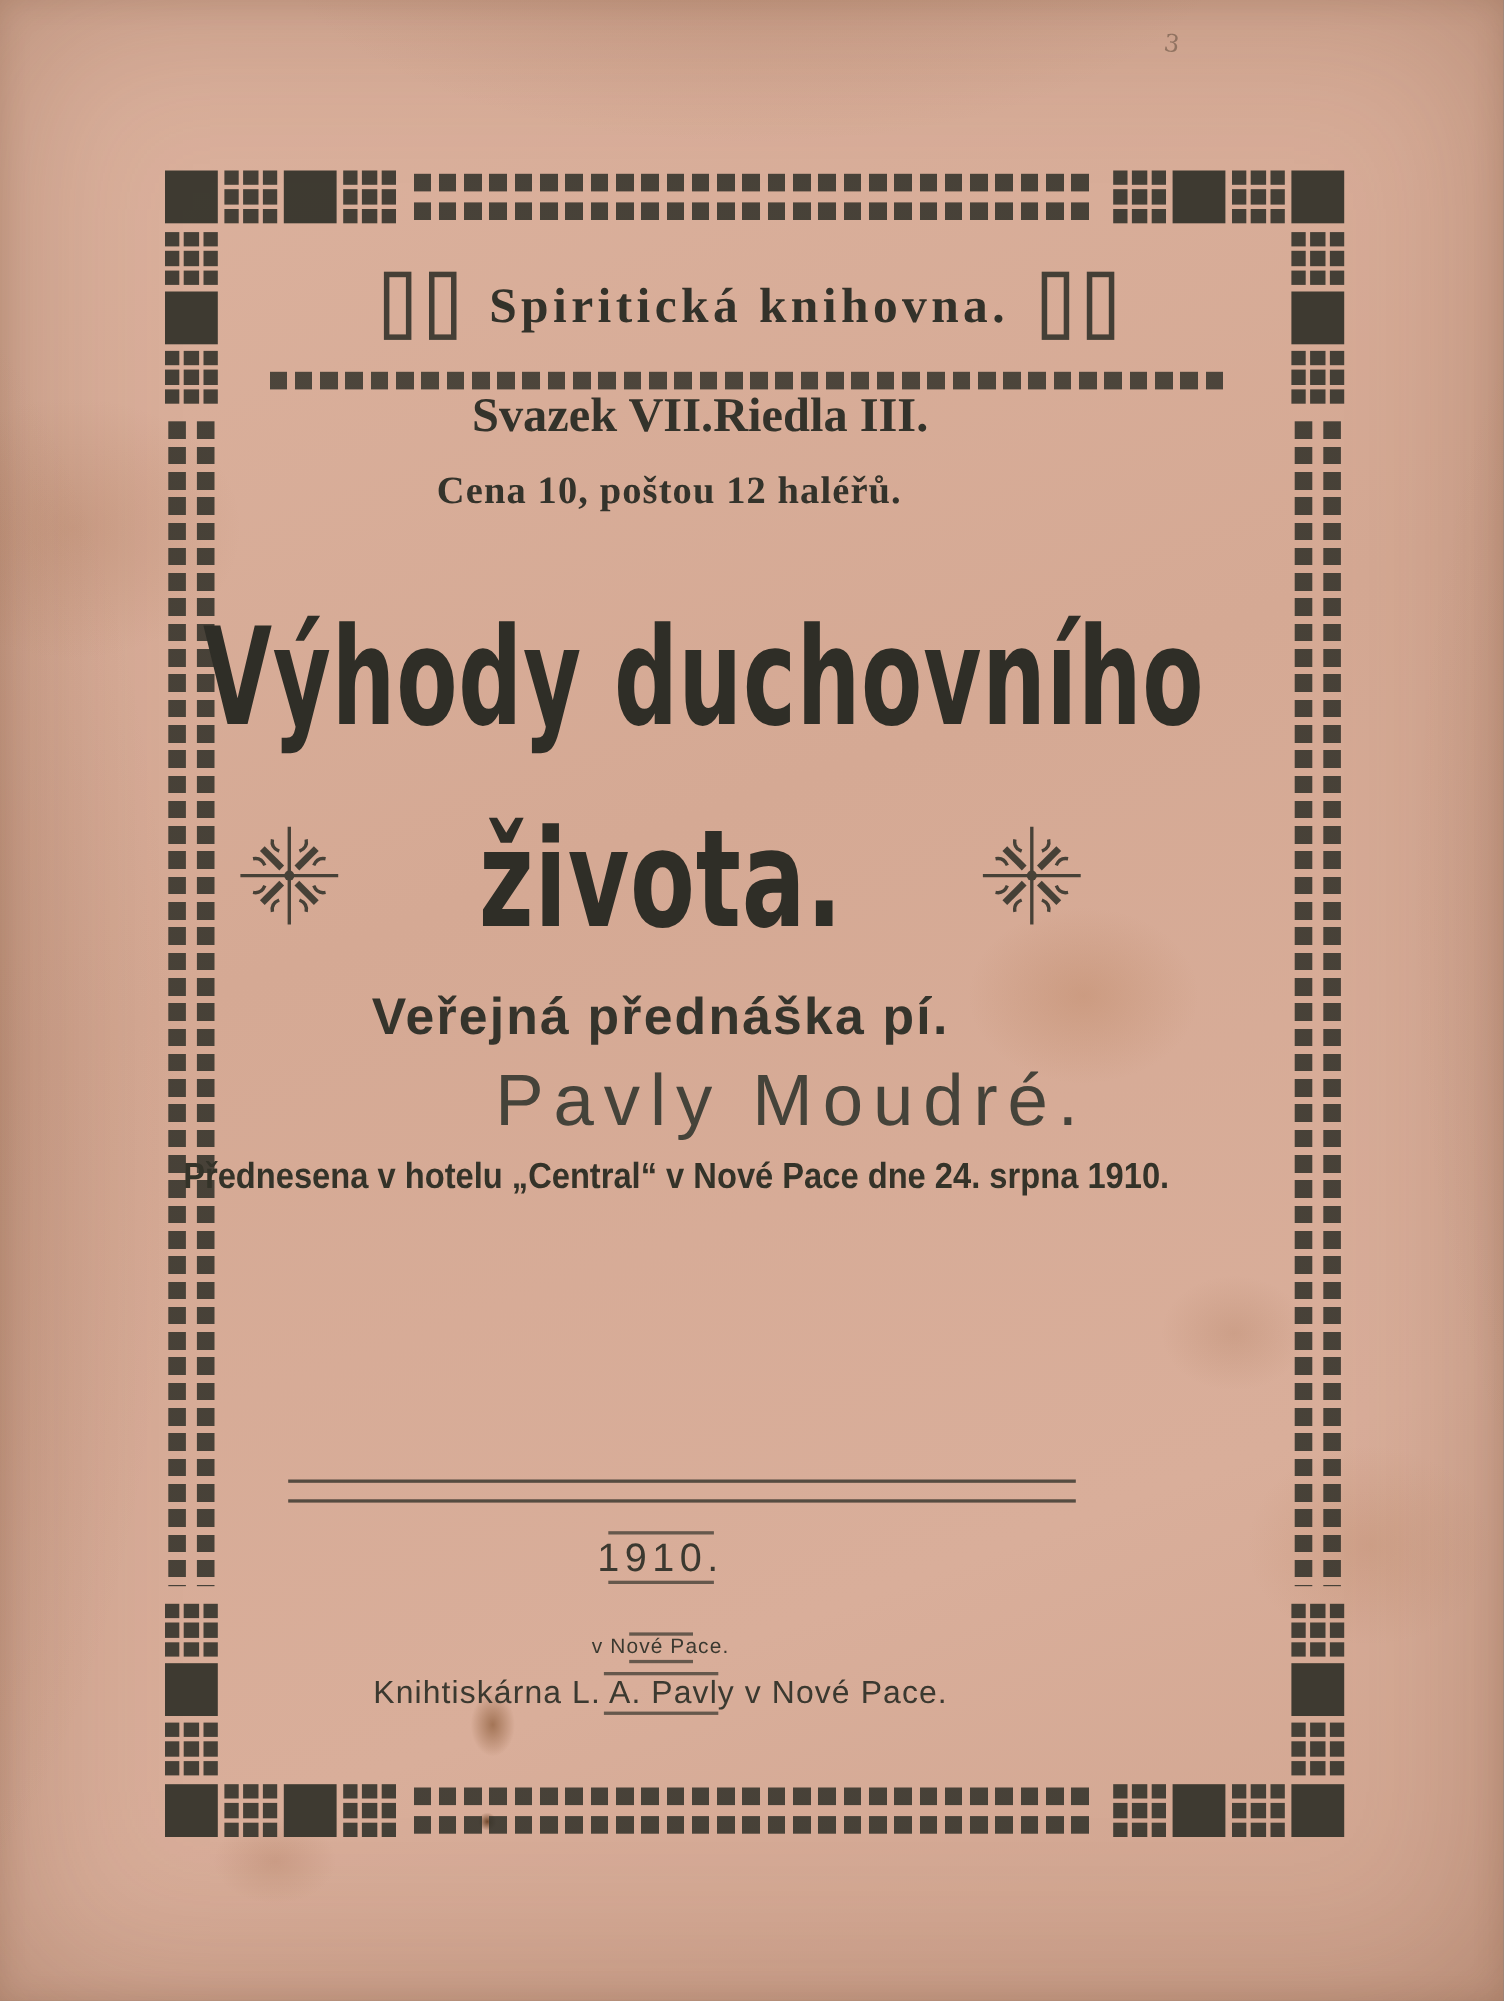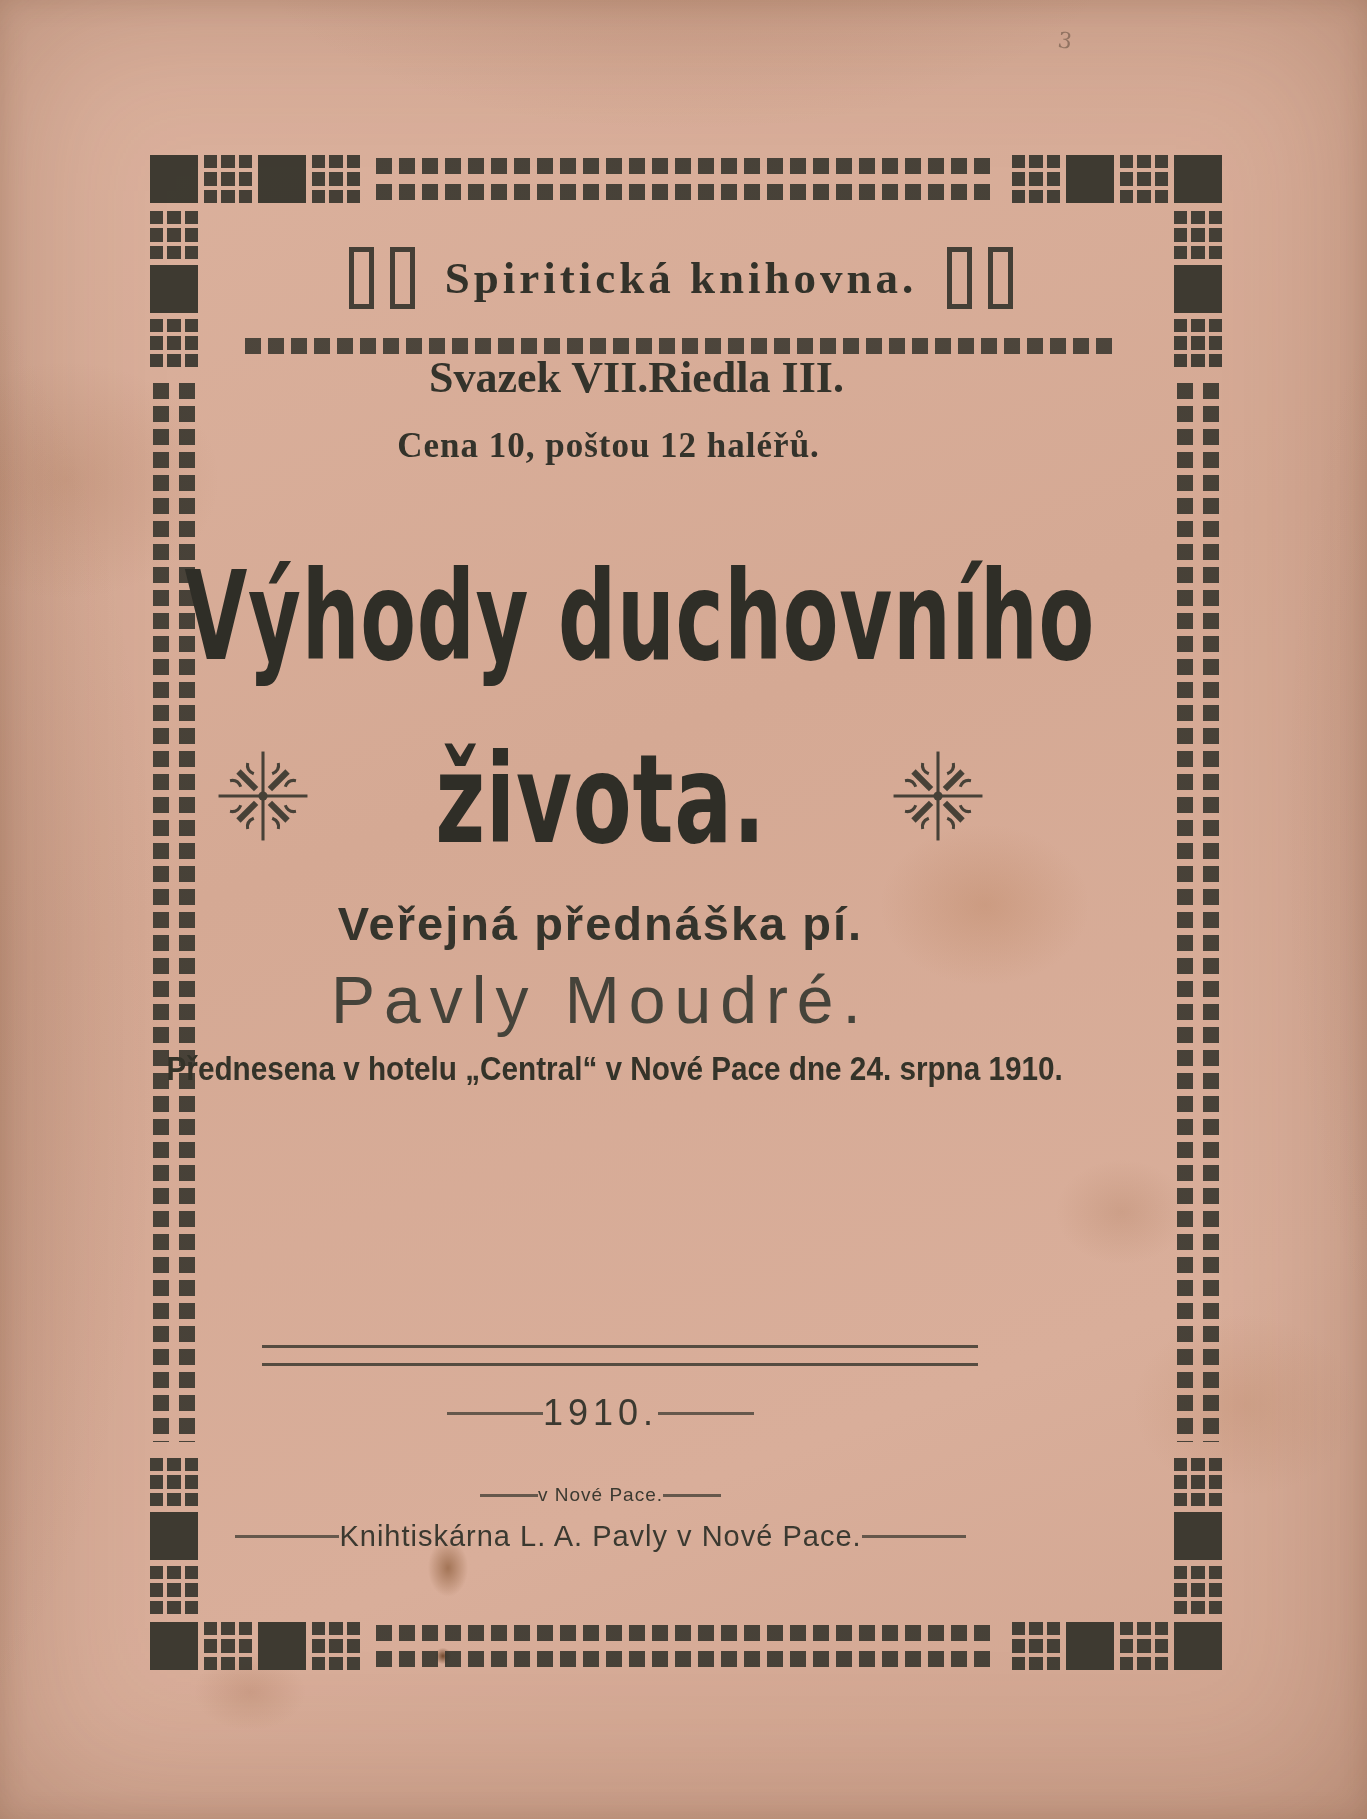--- a/index.html
+++ b/index.html
@@ -80,31 +80,31 @@
     position:absolute;top:728px;left:228px;width:745px;
     display:flex;align-items:center;justify-content:center;gap:68px;
   }
   .title-2{
     font-family:"DejaVu Sans",sans-serif;font-weight:bold;font-size:116px;letter-spacing:1px;
     transform:scale(.74,1.06);transform-origin:center top;color:#2f2e27;white-space:nowrap;
   }
   .orn{width:92px;height:92px;flex:0 0 auto;opacity:.88;}
   .subtitle{position:absolute;top:896px;left:228px;width:745px;text-align:center;
     font-weight:bold;font-size:47px;letter-spacing:2px;color:#35342c;}
-  .author{position:absolute;top:962px;left:228px;width:745px;text-align:center;
+  .author{position:absolute;top:962px;left:244px;width:745px;text-align:right;
     font-size:66px;font-weight:400;letter-spacing:9px;color:#45433a;white-space:nowrap;}
   .note{position:absolute;top:1050px;left:0;width:1230px;text-align:center;
     font-weight:bold;font-size:33px;white-space:nowrap;
     transform:scale(.90,1);transform-origin:612px top;color:#343329;}
 
   .rule-block{position:absolute;top:1345px;left:262px;width:716px;}
   .rule-block .rl{height:3px;background:var(--ink);opacity:.8;}
   .rule-block .rl + .rl{margin-top:15px;}
 
-  .dash-text{display:flex;align-items:center;justify-content:center;}
+  .dash-text{display:flex;align-items:center;justify-content:center;flex-direction:column;}
   .hdash{display:inline-block;height:3px;background:var(--ink);opacity:.7;flex:0 0 auto;}
   .year-row{position:absolute;top:1392px;left:228px;width:745px;font-size:36px;letter-spacing:5px;color:#3b3930;}
   .year-row .hdash{width:96px;}
   .imprint-1{position:absolute;top:1446px;left:228px;width:745px;text-align:center;
     font-size:28px;letter-spacing:1px;color:#3b3930;white-space:nowrap;}
   .imprint-2{position:absolute;top:1484px;left:228px;width:745px;font-size:19px;letter-spacing:1px;color:#3b3930;}
   .imprint-2 .hdash{width:58px;}
   .printer-row{position:absolute;top:1520px;left:228px;width:745px;font-size:29px;letter-spacing:1px;color:#3b3930;}
   .printer-row .hdash{width:104px;}
 

